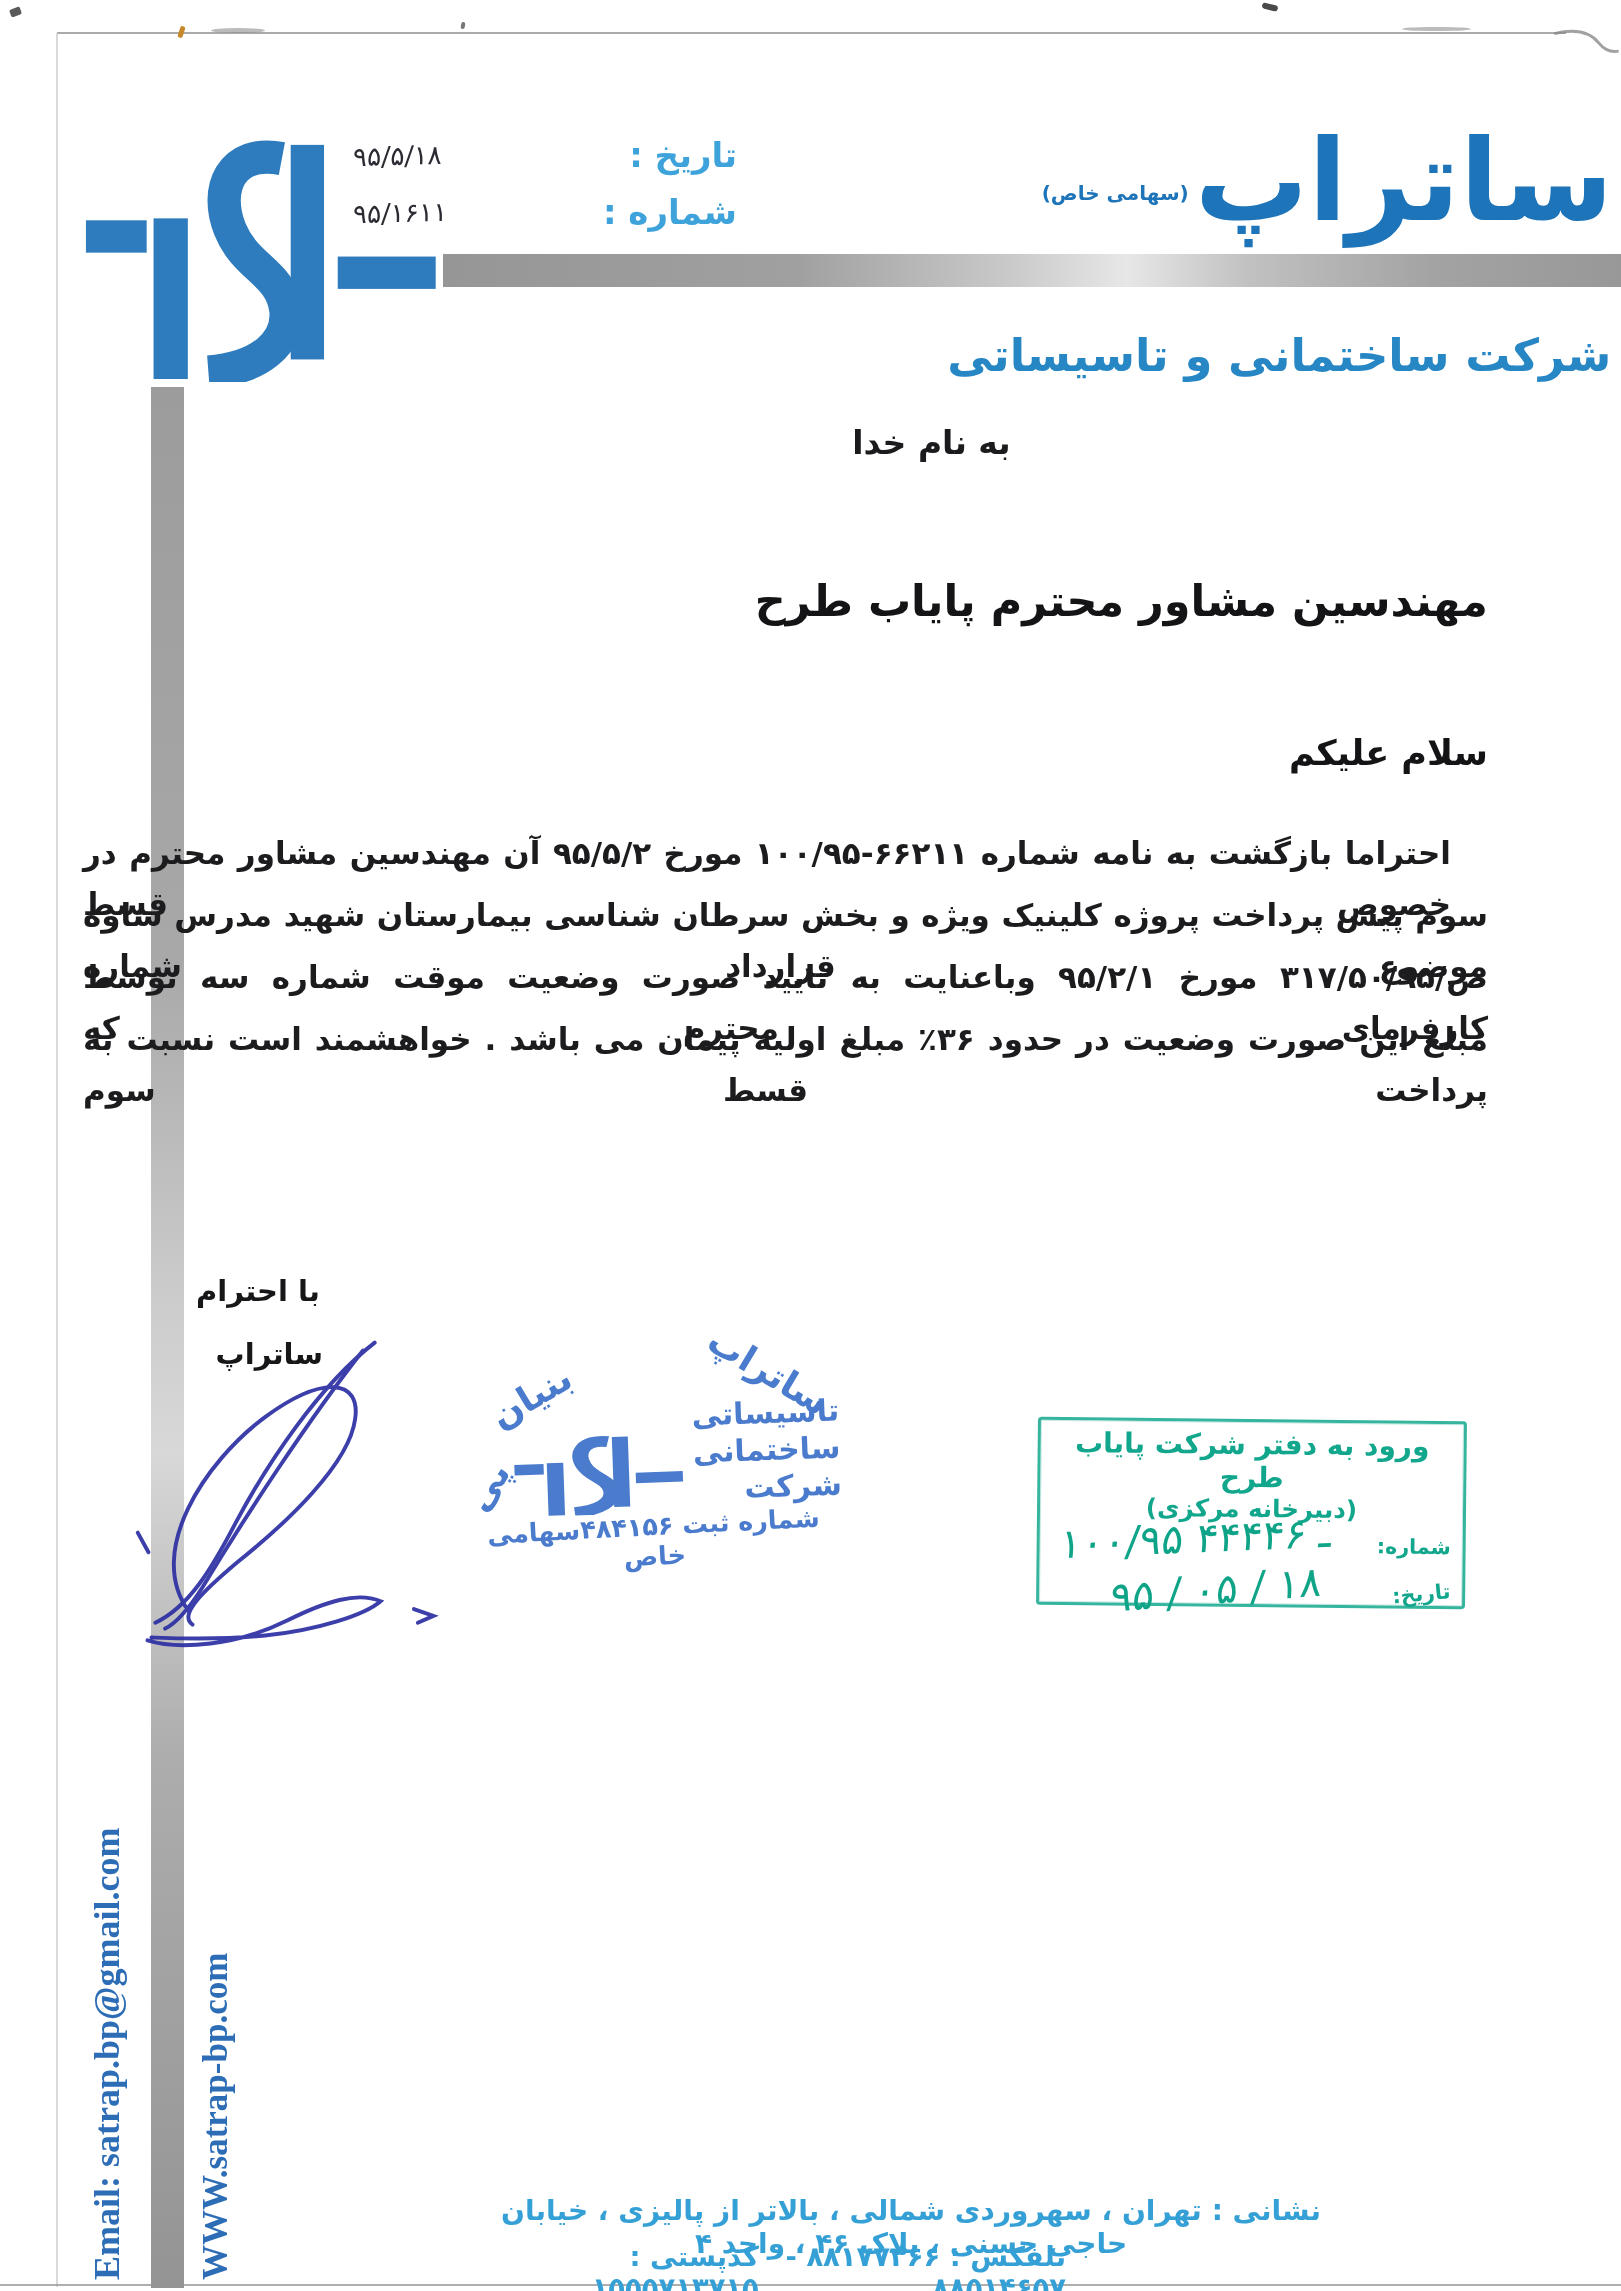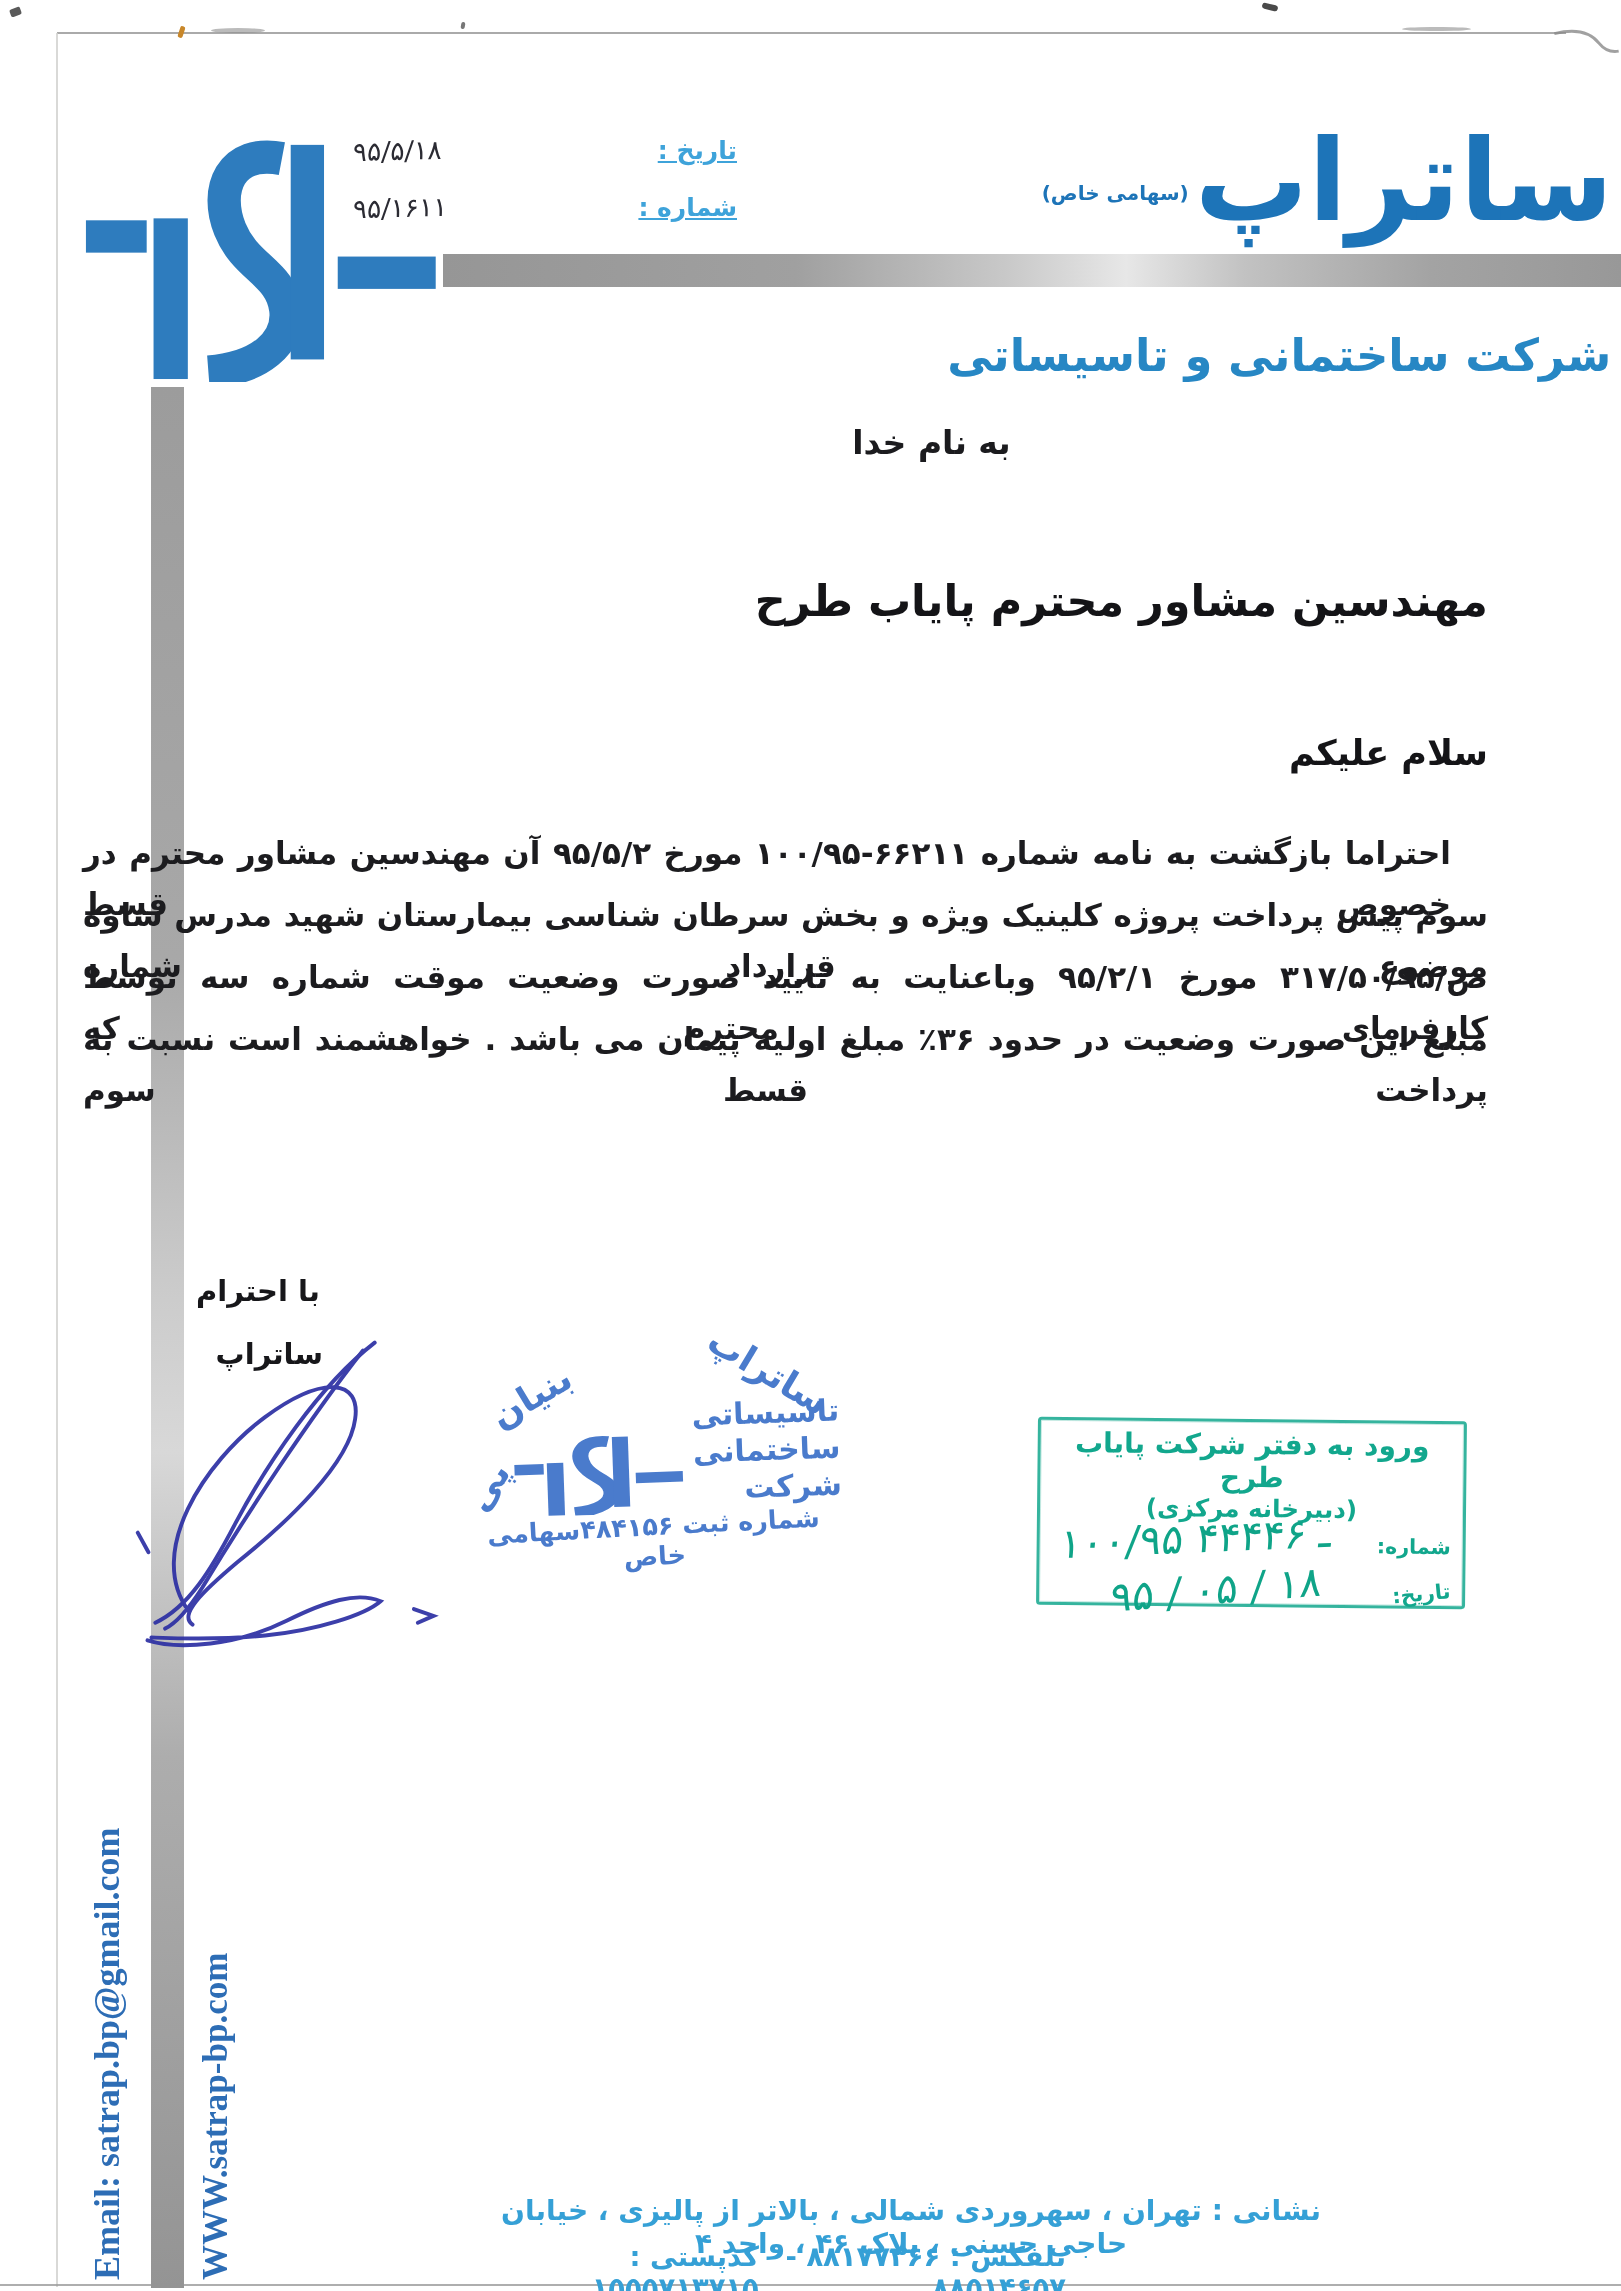--- a/index.html
+++ b/index.html
@@ -24,21 +24,21 @@
   .bump{top:28px;height:4.9px;background:#8e8e8e;opacity:.6;border-radius:50%;}
 
   
   .logo-main{left:83px;top:137px;color:#2e7cbe;}
   .bar-h{left:443px;top:254px;right:0;height:33px;
     background:linear-gradient(90deg,#969696 0%,#a0a0a0 30%,#c9c9c9 48%,#e7e7e7 58%,#c2c2c2 68%,#a3a3a3 84%,#989898 100%);}
   .bar-v{left:151px;top:387px;width:33px;height:1901px;
     background:linear-gradient(180deg,#9c9c9c 0%,#a8a8a8 30%,#cccccc 48%,#d8d8d8 56%,#adadad 72%,#949494 100%);}
 
   .meta-row{left:353px;width:384px;display:flex;justify-content:space-between;align-items:center;direction:rtl;}
-  .meta-row .lbl{color:#3ea3da;font-weight:700;font-size:25px;text-decoration:underline;}
+  .meta-row .lbl{color:#3ea3da;font-weight:700;font-size:34px;}
   .meta-row .val{color:#2b2b33;font-size:26.5px;letter-spacing:1px;transform:rotate(-1.5deg) skewX(-4deg);}
 
   .brand{right:7.8px;top:125px;display:flex;direction:rtl;align-items:flex-end;gap:5.9px;color:#1d74b8;}
   .brand .name{font-size:113px;font-weight:700;line-height:1;}
   .brand .type{font-size:20px;font-weight:700;padding-bottom:33px;}
   .subtitle{right:9.8px;top:329px;color:#2787c4;font-size:45px;font-weight:700;}
 
   
   .bismillah{left:814px;top:402px;width:235px;text-align:center;font-size:33px;font-weight:700;color:#1b1b1e;margin-top:21px;}
   .recipient{right:133px;top:576px;font-size:43px;font-weight:700;color:#141417;}

